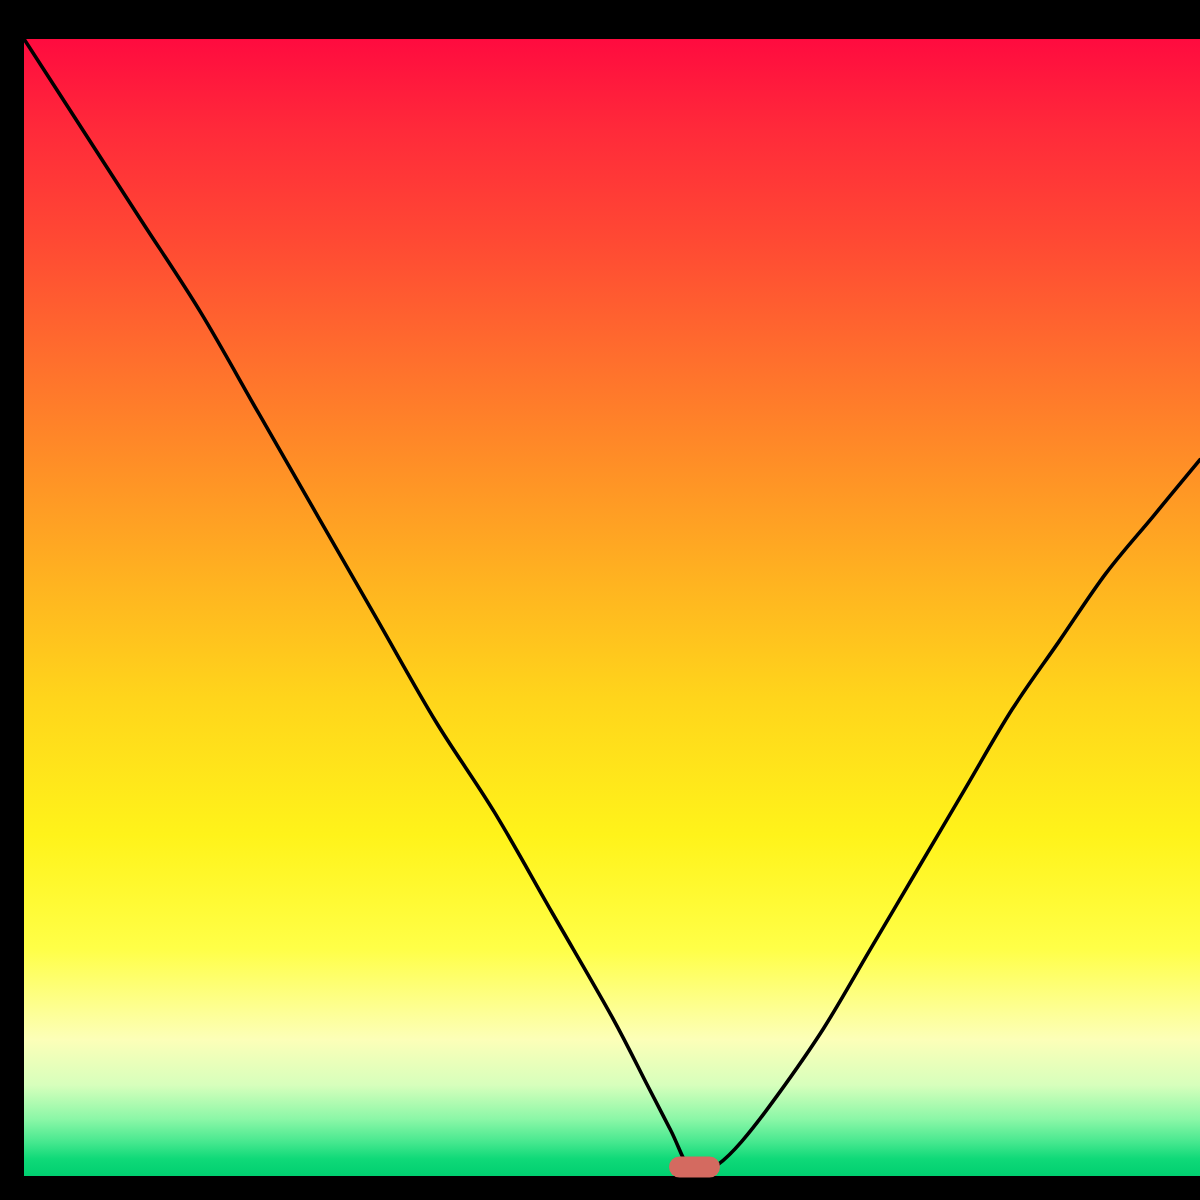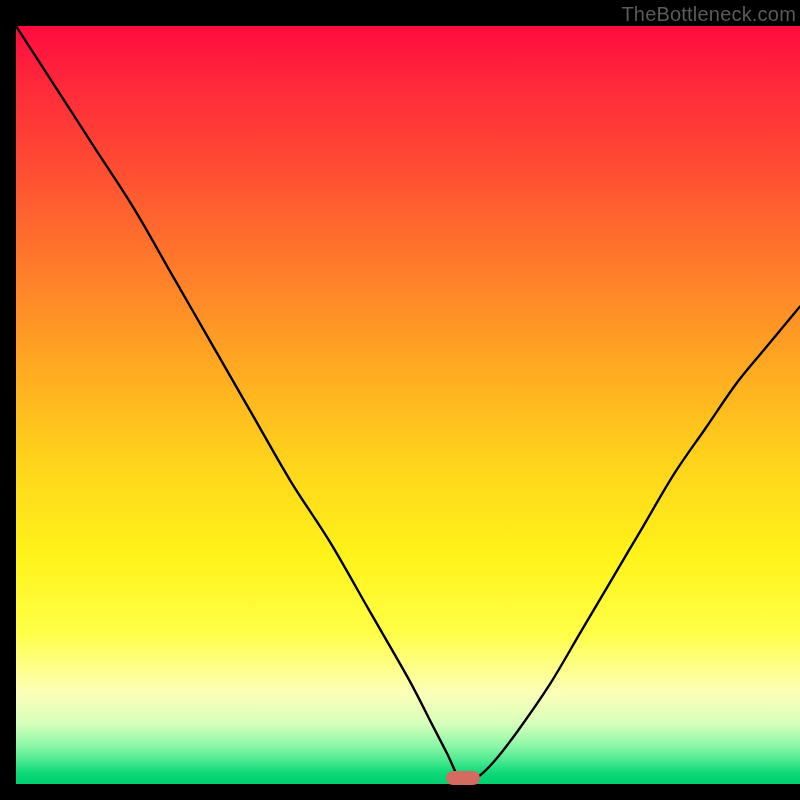--- a/index.html
+++ b/index.html
@@ -79,21 +79,20 @@
     user-select: none;
   }
 </style>
 </head>
 <body>
 
 <div class="frame">
 
   <div class="plot-wrap">
 
-    <div class="watermark">TheBottleneck.com</div>
 
     <div class="plot-area">
       <div class="gradient"></div>
 
       <svg class="curve-svg" viewBox="0 0 784 758" preserveAspectRatio="none">
         <path fill="none" stroke="#000000" stroke-width="2.4" stroke-linecap="round" stroke-linejoin="round" d="M 0.00 0.00 C 6.53 10.11, 26.13 40.43, 39.20 60.64 C 52.27 80.85, 65.33 101.07, 78.40 121.28 C 91.47 141.49, 104.53 160.44, 117.60 181.92 C 130.67 203.40, 143.73 227.40, 156.80 250.14 C 169.87 272.88, 182.93 295.62, 196.00 318.36 C 209.07 341.10, 222.13 363.84, 235.20 386.58 C 248.27 409.32, 261.33 433.32, 274.40 454.80 C 287.47 476.28, 300.53 493.96, 313.60 515.44 C 326.67 536.92, 339.73 560.92, 352.80 583.66 C 365.87 606.40, 381.55 632.93, 392.00 651.88 C 402.45 670.83, 408.99 684.73, 415.52 697.36 C 422.05 709.99, 425.97 717.57, 431.20 727.68 C 436.43 737.79, 441.65 754.21, 446.88 758.00 C 452.11 761.79, 457.33 754.21, 462.56 750.42 C 467.79 746.63, 471.71 742.84, 478.24 735.26 C 484.77 727.68, 492.61 717.57, 501.76 704.94 C 510.91 692.31, 522.67 675.88, 533.12 659.46 C 543.57 643.04, 554.03 624.09, 564.48 606.40 C 574.93 588.71, 585.39 571.03, 595.84 553.34 C 606.29 535.65, 616.75 517.97, 627.20 500.28 C 637.65 482.59, 648.11 463.64, 658.56 447.22 C 669.01 430.80, 679.47 416.90, 689.92 401.74 C 700.37 386.58, 710.83 370.16, 721.28 356.26 C 731.73 342.36, 742.19 330.99, 752.64 318.36 C 763.09 305.73, 778.77 286.78, 784.00 280.46"></path>
       </svg>
 
       <div class="marker" style="left: 446.88px; top: 752px; background: rgb(212, 106, 96);"></div>
     </div>

